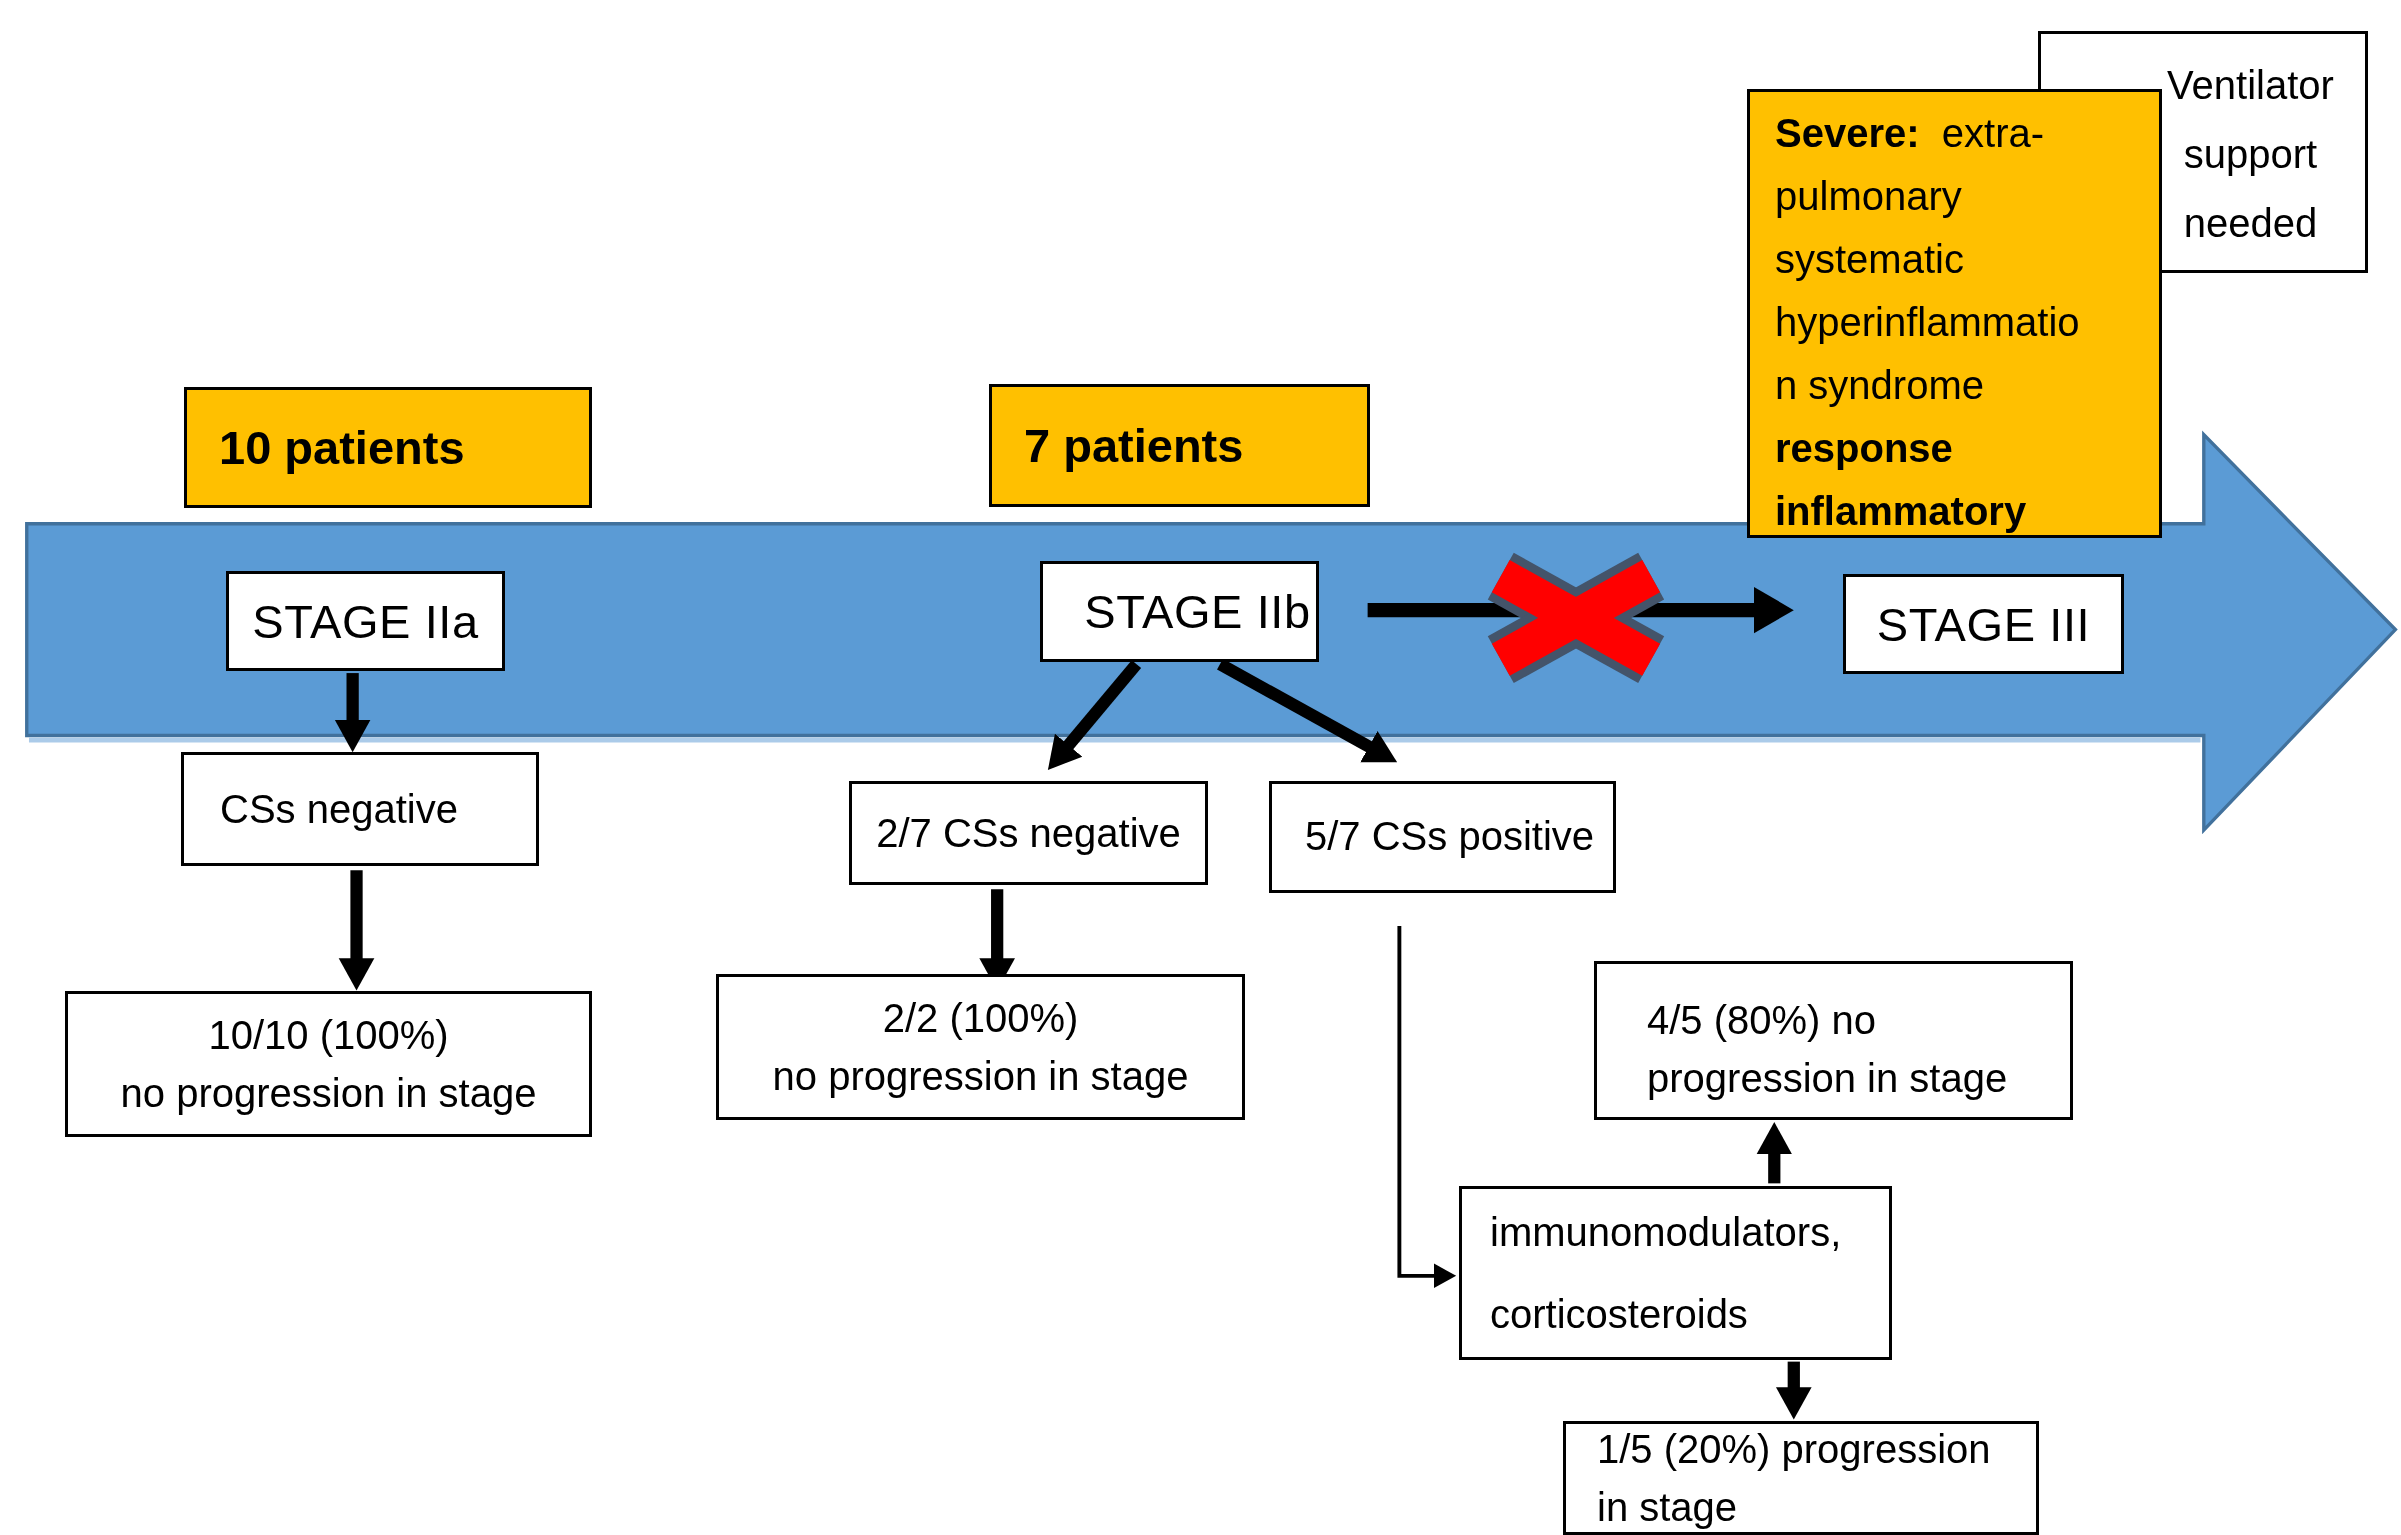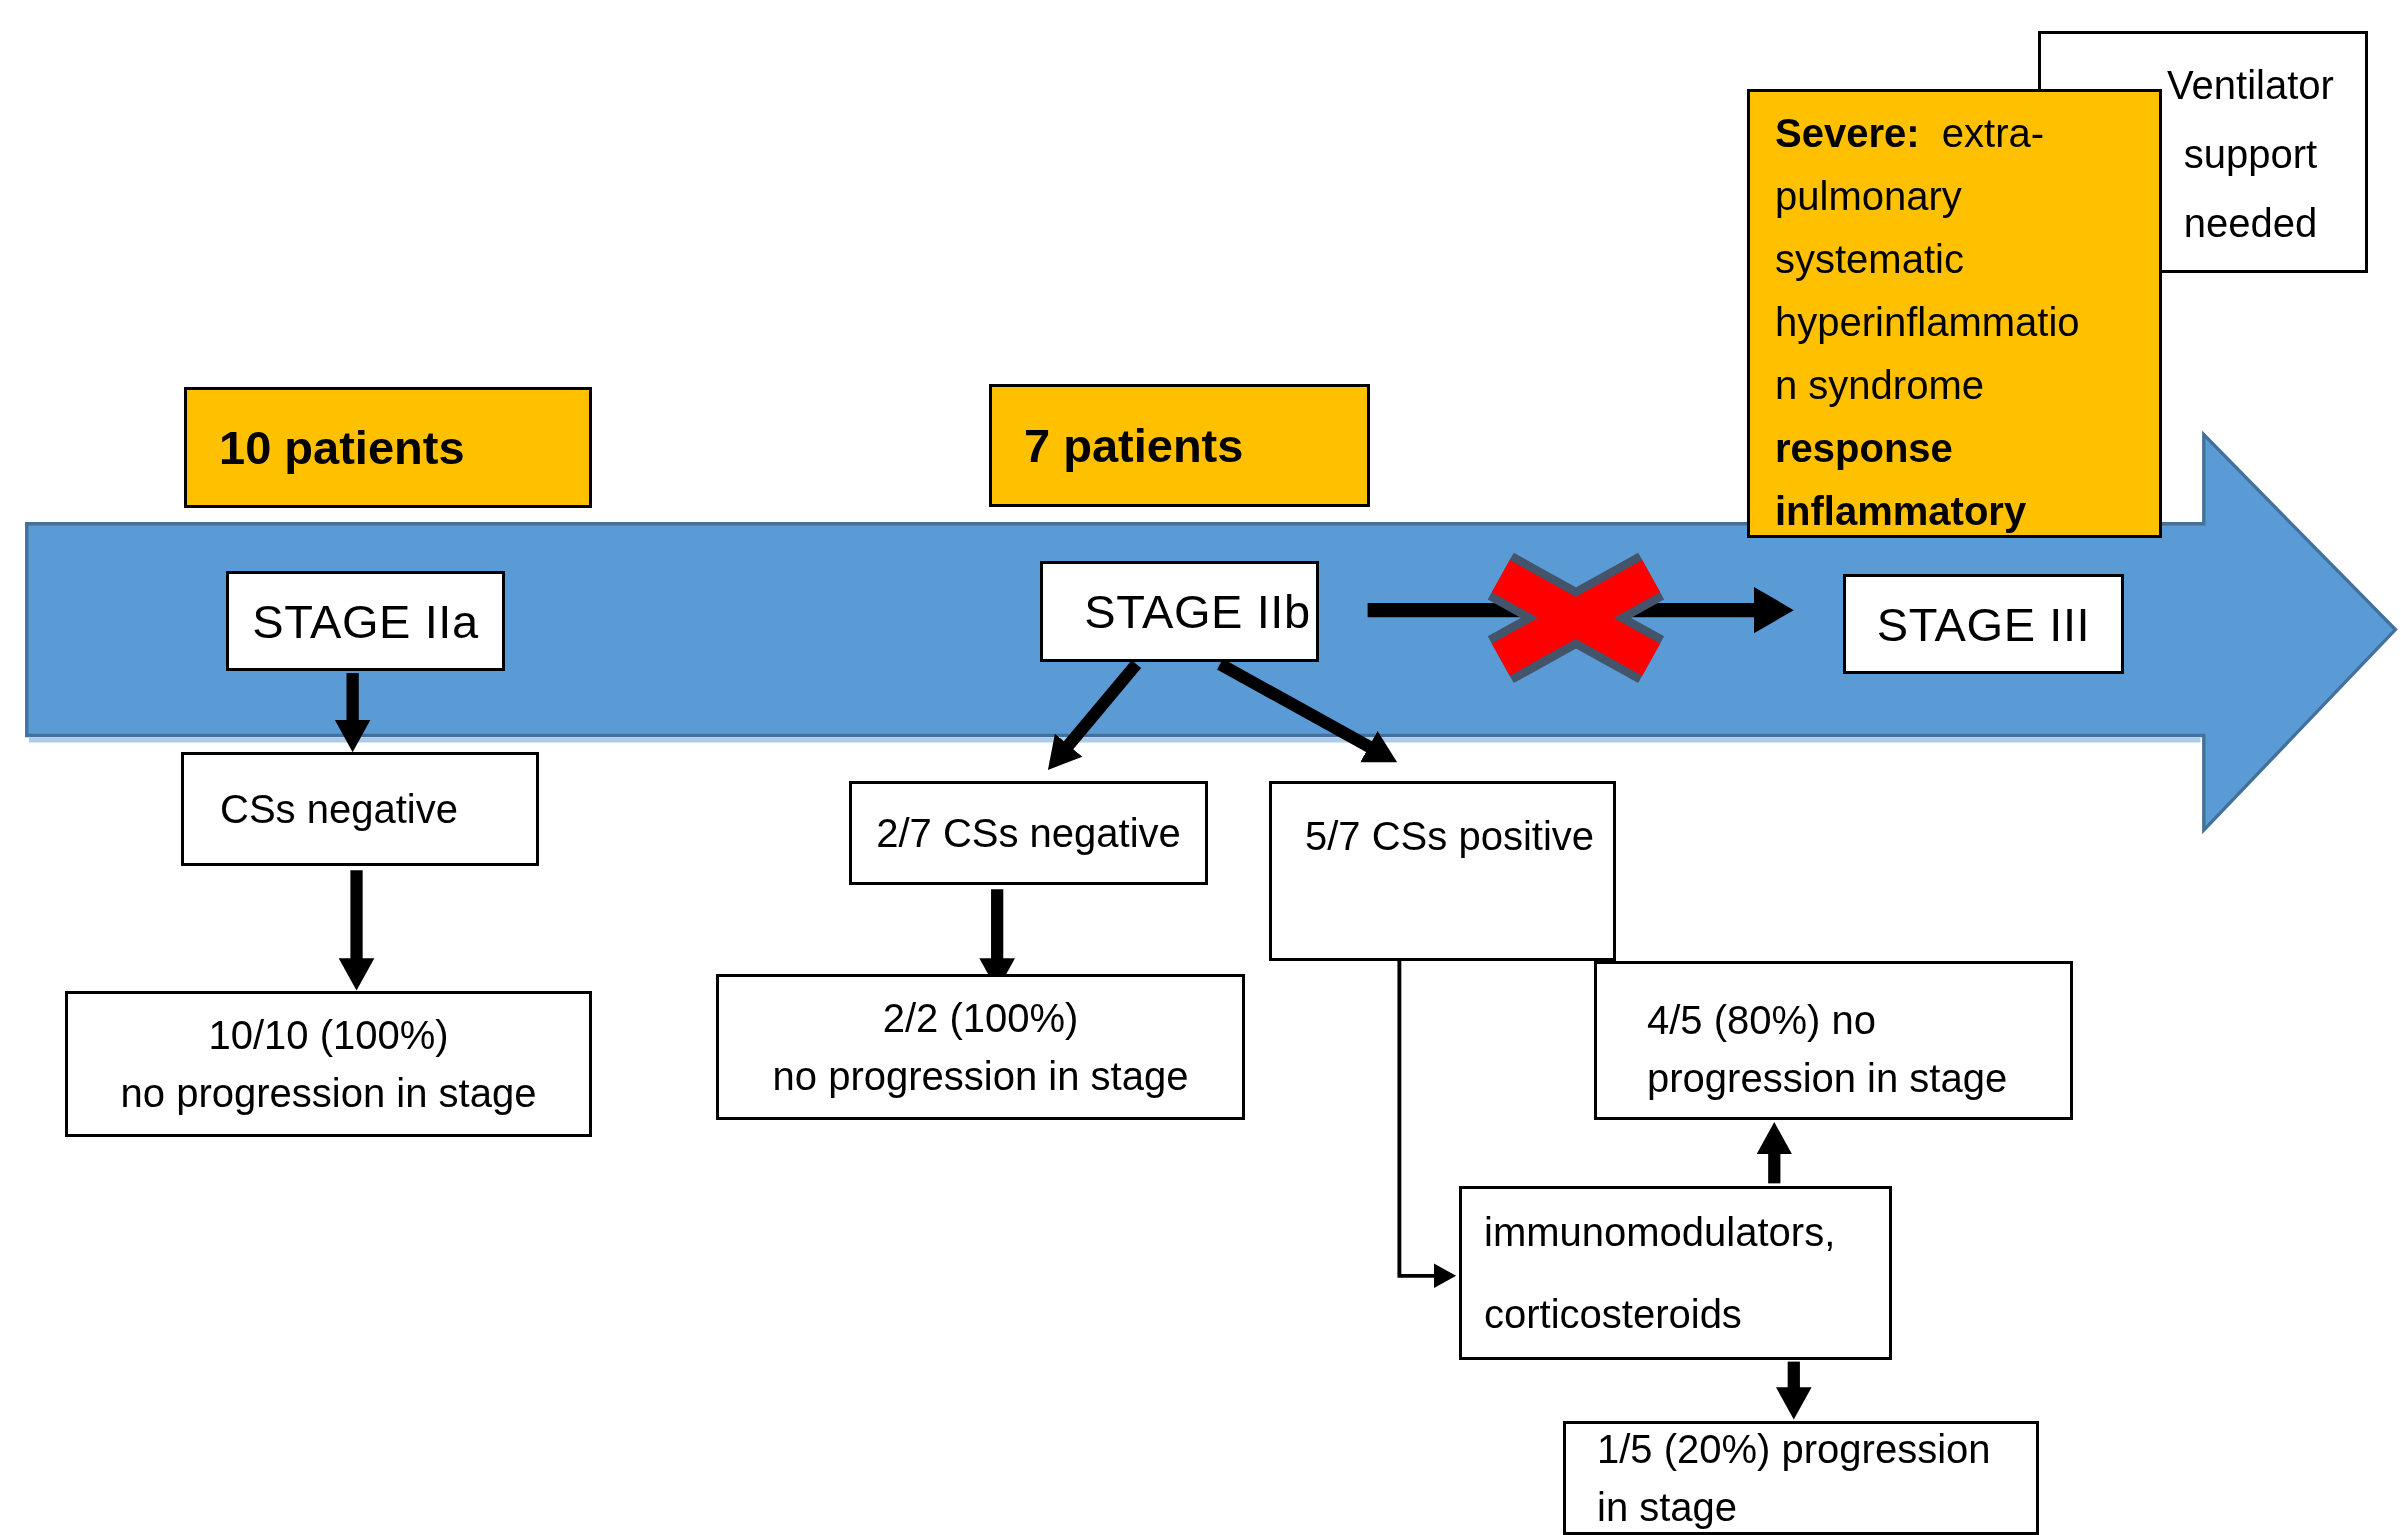--- a/index.html
+++ b/index.html
@@ -54,24 +54,24 @@
   .vent .ln{font-size:40px;line-height:69px;}
 
   .stage-iia{left:226px;top:571px;width:279px;height:100px;}
   .stage-iib{left:1040px;top:561px;width:279px;height:101px;padding-left:36px;}
   .stage-iii{left:1843px;top:574px;width:281px;height:100px;}
 
   .css-neg{left:181px;top:752px;width:358px;height:114px;padding-left:36px;}
   .box1010{left:65px;top:991px;width:527px;height:146px;}
   .box27{left:849px;top:781px;width:359px;height:104px;}
   .box22{left:716px;top:974px;width:529px;height:146px;text-align:right;}
-  .box57{left:1269px;top:781px;width:347px;height:180px;justify-content:flex-start;
+  .box57{left:1269px;top:781px;width:347px;height:112px;justify-content:flex-start;
          padding-top:23.4px;padding-left:33px;}
   .box45{left:1594px;top:961px;width:479px;height:159px;padding-left:50px;padding-top:16.7px;}
-  .immuno{left:1459px;top:1186px;width:433px;height:174px;padding-left:22px;gap:24px;}
+  .immuno{left:1459px;top:1186px;width:433px;height:174px;padding-left:28px;gap:24px;}
   .box15{left:1563px;top:1421px;width:476px;height:114px;padding-left:31px;}
 </style>
 </head>
 <body>
 
 <div class="canvas">
 
   <svg id="arrow-layer" viewBox="0 0 4310 2755" xmlns="http://www.w3.org/2000/svg">
     <defs>
       <marker id="mBig" markerUnits="userSpaceOnUse" markerWidth="60" markerHeight="72" refX="2" refY="36" orient="auto">

